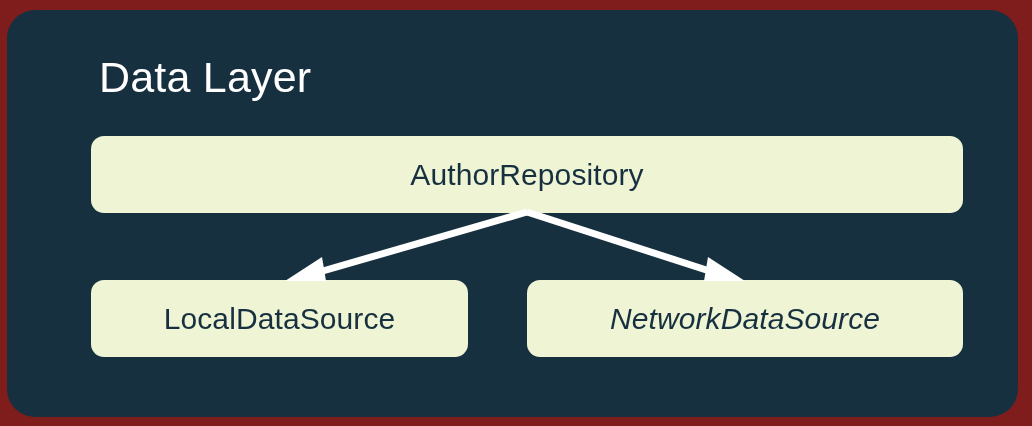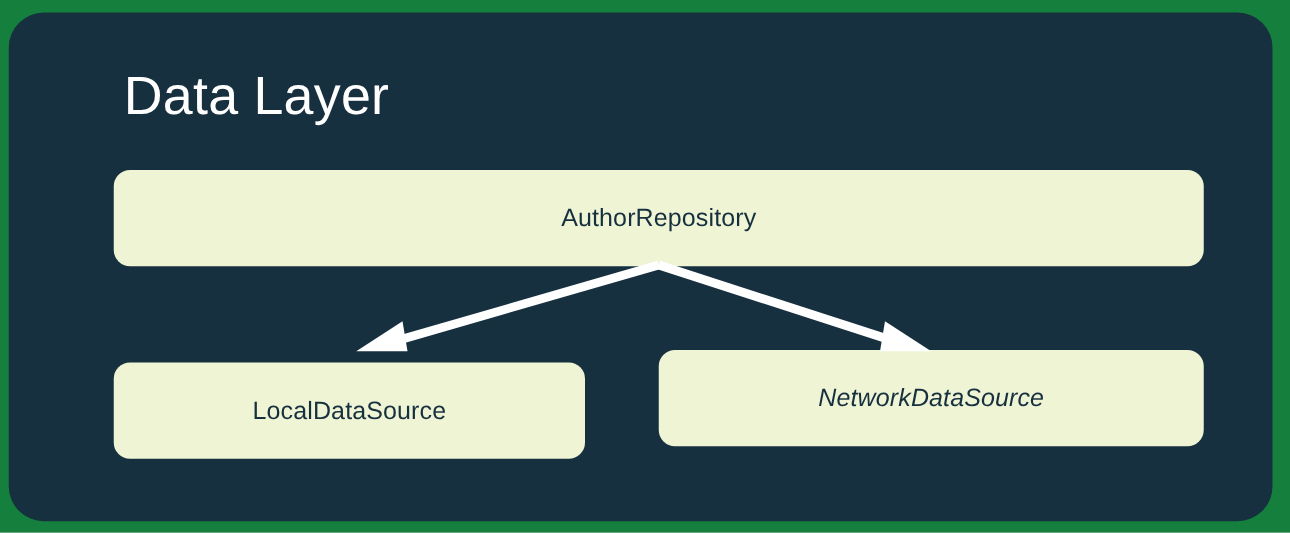--- a/index.html
+++ b/index.html
@@ -11,21 +11,21 @@
     width: 1032px;
     height: 426px;
     font-family: "Liberation Sans", sans-serif;
     overflow: hidden;
   }
 
   #diagram-root {
     position: relative;
     width: 1032px;
     height: 426px;
-    background: #15803d;
+    background: #7f1d1d;
   }
 
   
   .layer-panel {
     position: absolute;
     left: 7px;
     top: 10px;
     width: 1011px;
     height: 407px;
     background: #17303f;
@@ -50,21 +50,21 @@
   .node-box {
     position: absolute;
     background: #eef4d4;
     border-radius: 13px;
     display: flex;
     align-items: center;
     justify-content: center;
     box-sizing: border-box;
   }
   .node-label {
-    font-size: 20px;
+    font-size: 30px;
     line-height: 34px;
     font-weight: 400;
     color: #17303f;
     letter-spacing: 0.1px;
     white-space: nowrap;
   }
 
   #node-author-repository {
     left: 91px;
     top: 136px;
@@ -100,21 +100,21 @@
 <div id="diagram-root">
 
   <div class="layer-panel">
 
     <div class="panel-title">Data Layer</div>
 
     <div class="node-box" id="node-author-repository" style="left:84px; top:126px;">
       <span class="node-label">AuthorRepository</span>
     </div>
 
-    <div class="node-box" id="node-local-data-source" style="left:84px; top:270px;margin-top:10px;">
+    <div class="node-box" id="node-local-data-source" style="left:84px; top:270px;">
       <span class="node-label">LocalDataSource</span>
     </div>
 
     <div class="node-box" id="node-network-data-source" style="left:520px; top:270px;font-style:italic;">
       <span class="node-label">NetworkDataSource</span>
     </div>
 
   </div>
 
   <svg class="connector-layer" viewBox="0 0 1032 426">

